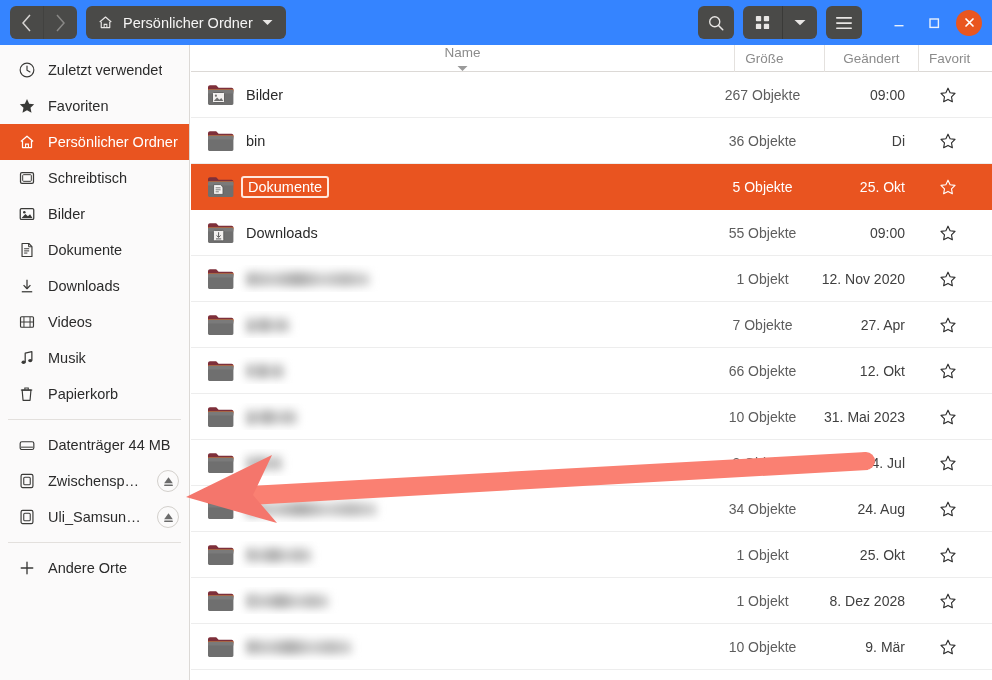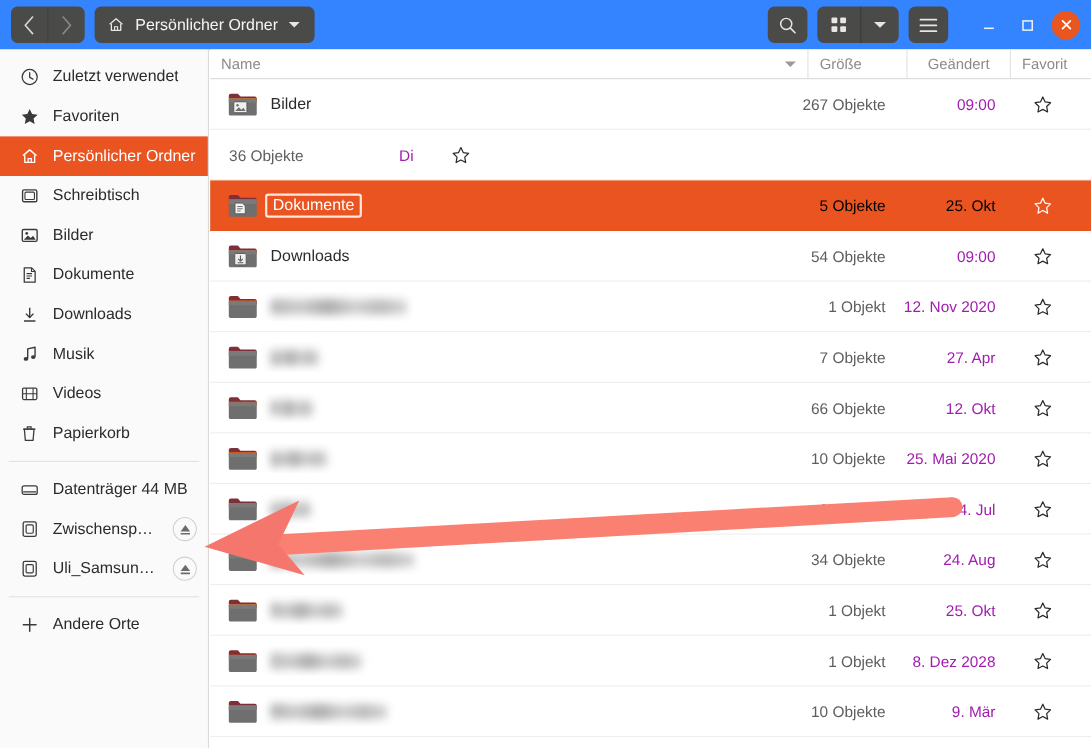--- a/index.html
+++ b/index.html
@@ -77,36 +77,36 @@
   .colheader {
     display: flex; height: 27px; align-items: stretch;
     border-bottom: 1px solid #dcd9d6; background: #ffffff;
     font-size: 13.5px; color: #8b8b8b;
   }
   .colheader .ch {
     display: flex; align-items: center; height: 27px;
     border-right: 1px solid #e4e1de; padding: 0 10px;
   }
   .colheader .ch:last-child { border-right: none; }
-  .ch-name { width: 585px; justify-content: space-between; }
+  .ch-name { width: 585px; justify-content: space-between; flex-direction: column; }
   .ch-size { width: 95px; }
   .ch-mod  { width: 100px; justify-content: center; }
   .ch-fav  { width: 77px; }
 
   .row {
     display: flex; align-items: center; height: 46px;
     border-bottom: 1px solid #ededed; position: relative;
     font-size: 14.5px; color: #2b2b2b;
   }
   .row.selected { background: #e95420; color: #ffffff; border-bottom-color: #e95420; }
   .cell-name { width: 529px; display: flex; align-items: center; gap: 10px; padding-left: 15px; overflow: hidden; }
-  .cell-size { width: 95px; text-align: right; padding-right: 10px; color: #5d5d5d; font-size: 14px; }
-  .cell-mod  { width: 100px; text-align: right; padding-right: 10px; color: #a21caf; font-size: 14px; }
+  .cell-size { width: 95px; text-align: center; padding-right: 10px; color: #5d5d5d; font-size: 14px; }
+  .cell-mod  { width: 100px; text-align: right; padding-right: 10px; color: #404040; font-size: 14px; }
   .cell-fav  { width: 77px; display: flex; align-items: center; padding-left: 24px; }
-  .row.selected .cell-size, .row.selected .cell-mod { color: #000000; }
+  .row.selected .cell-size, .row.selected .cell-mod { color: #ffffff; }
 
   .fname { white-space: nowrap; overflow: hidden; text-overflow: ellipsis; }
   .fname.blur {
     filter: blur(4px);
     background: linear-gradient(90deg,#c9c9c9 0%,#e2e2e2 22%,#bdbdbd 42%,#e8e8e8 62%,#cfcfcf 80%,#efefef 100%);
     color: rgba(90,90,90,.55);
     border-radius: 2px;
     display: inline-block;
   }
   .namebox {
@@ -286,36 +286,36 @@
               <path d="M10 3 L10 12.6" stroke="#3a3a38" stroke-width="1.4"></path>
               <path d="M6.2 9 L10 13 L13.8 9" fill="none" stroke="#3a3a38" stroke-width="1.4" stroke-linejoin="round"></path>
               <path d="M4.2 16.4 L15.8 16.4" stroke="#3a3a38" stroke-width="1.4"></path>
             </svg>
           </span>
           <span class="sb-label">Downloads</span>
         </div>
         <div class="sb-item">
           <span class="sb-ico">
             <svg width="18" height="18" viewBox="0 0 20 20">
+              <rect x="2.8" y="4.2" width="14.4" height="11.6" rx="1.2" fill="none" stroke="#3a3a38" stroke-width="1.3"></rect>
+              <path d="M6.6 4.4 L6.6 15.6 M13.4 4.4 L13.4 15.6" stroke="#3a3a38" stroke-width="1.1"></path>
+              <path d="M2.9 10 L17.1 10" stroke="#3a3a38" stroke-width="1.1"></path>
+            </svg>
+          </span>
+          <span class="sb-label">Videos</span>
+        </div>
+        <div class="sb-item">
+          <span class="sb-ico">
+            <svg width="18" height="18" viewBox="0 0 20 20">
               <path d="M8 14.6 L8 4.6 L15.4 3 L15.4 12.6" fill="none" stroke="#3a3a38" stroke-width="1.4" stroke-linejoin="round"></path>
               <ellipse cx="6.2" cy="14.8" rx="2.3" ry="1.9" fill="#3a3a38"></ellipse>
               <ellipse cx="13.6" cy="12.9" rx="2.3" ry="1.9" fill="#3a3a38"></ellipse>
             </svg>
           </span>
           <span class="sb-label">Musik</span>
-        </div>
-        <div class="sb-item">
-          <span class="sb-ico">
-            <svg width="18" height="18" viewBox="0 0 20 20">
-              <rect x="2.8" y="4.2" width="14.4" height="11.6" rx="1.2" fill="none" stroke="#3a3a38" stroke-width="1.3"></rect>
-              <path d="M6.6 4.4 L6.6 15.6 M13.4 4.4 L13.4 15.6" stroke="#3a3a38" stroke-width="1.1"></path>
-              <path d="M2.9 10 L17.1 10" stroke="#3a3a38" stroke-width="1.1"></path>
-            </svg>
-          </span>
-          <span class="sb-label">Videos</span>
         </div>
         <div class="sb-item">
           <span class="sb-ico">
             <svg width="18" height="18" viewBox="0 0 20 20">
               <path d="M4.6 5.6 L14.4 5.6 L13.4 17 L5.6 17 Z" fill="none" stroke="#3a3a38" stroke-width="1.3" stroke-linejoin="round"></path>
               <path d="M3.2 5.6 L15.8 5.6" stroke="#3a3a38" stroke-width="1.3"></path>
               <path d="M7.6 5.4 L7.6 3.4 L11.4 3.4 L11.4 5.4" fill="none" stroke="#3a3a38" stroke-width="1.2"></path>
             </svg>
           </span>
           <span class="sb-label">Papierkorb</span>
@@ -416,20 +416,31 @@
           <div class="cell-mod">09:00</div>
           <div class="cell-fav">
             <span class="fav-star">
               <svg width="18" height="18" viewBox="0 0 20 20">
                 <path d="M10 2.4 L12.35 7.45 L17.8 8.2 L13.9 12 L14.85 17.5 L10 14.9 L5.15 17.5 L6.1 12 L2.2 8.2 L7.65 7.45 Z" fill="none" stroke="#2b2b2b" stroke-width="1.25" stroke-linejoin="round"></path>
               </svg>
             </span>
           </div>
         </div>
         <div class="row">
+          <div class="cell-name">
+            <span>
+              <svg width="30" height="27" viewBox="0 0 30 27">
+                <path d="M2 6.2 C2 5 2.9 4.2 4 4.2 L10.2 4.2 L12.6 6.8 L25.6 6.8 C26.6 6.8 27.4 7.6 27.4 8.6 L27.4 9.8 L2 9.8 Z" fill="#7e2f3a"></path>
+                <path d="M2.2 8.2 L27.4 8.2 L27.4 10.6 L2.2 10.6 Z" fill="#e06a1e"></path>
+                <path d="M2 10 C2 9.3 2.6 8.8 3.3 8.8 L26.1 8.8 C26.8 8.8 27.4 9.3 27.4 10 L27.4 22.6 C27.4 23.4 26.8 24 26.1 24 L3.3 24 C2.6 24 2 23.4 2 22.6 Z" fill="#6f6f6f"></path>
+                <path d="M2 10 C2 9.3 2.6 8.8 3.3 8.8 L26.1 8.8 C26.8 8.8 27.4 9.3 27.4 10 L27.4 12.4 L2 12.4 Z" fill="#7a7a7a"></path>
+              </svg>
+            </span>
+            <span class="fname">bin</span>
+          </div>
           <div class="cell-size">36 Objekte</div>
           <div class="cell-mod">Di</div>
           <div class="cell-fav">
             <span class="fav-star">
               <svg width="18" height="18" viewBox="0 0 20 20">
                 <path d="M10 2.4 L12.35 7.45 L17.8 8.2 L13.9 12 L14.85 17.5 L10 14.9 L5.15 17.5 L6.1 12 L2.2 8.2 L7.65 7.45 Z" fill="none" stroke="#2b2b2b" stroke-width="1.25" stroke-linejoin="round"></path>
               </svg>
             </span>
           </div>
         </div>
@@ -472,21 +483,21 @@
                 <g transform="translate(7,11)">
                   <rect x="0.4" y="0.4" width="10.4" height="10.4" rx="1" fill="#f2f0ef" stroke="#5a5a5a" stroke-width="0.9"></rect>
                   <path d="M5.6 2.2 L5.6 7" stroke="#5a5a5a" stroke-width="1"></path>
                   <path d="M3.5 5.4 L5.6 7.4 L7.7 5.4" fill="none" stroke="#5a5a5a" stroke-width="1" stroke-linejoin="round"></path>
                   <path d="M3 8.9 L8.2 8.9" stroke="#5a5a5a" stroke-width="1"></path>
                 </g>
               </svg>
             </span>
             <span class="fname">Downloads</span>
           </div>
-          <div class="cell-size">54 Objekte</div>
+          <div class="cell-size">55 Objekte</div>
           <div class="cell-mod">09:00</div>
           <div class="cell-fav">
             <span class="fav-star">
               <svg width="18" height="18" viewBox="0 0 20 20">
                 <path d="M10 2.4 L12.35 7.45 L17.8 8.2 L13.9 12 L14.85 17.5 L10 14.9 L5.15 17.5 L6.1 12 L2.2 8.2 L7.65 7.45 Z" fill="none" stroke="#2b2b2b" stroke-width="1.25" stroke-linejoin="round"></path>
               </svg>
             </span>
           </div>
         </div>
         <div class="row">
@@ -561,21 +572,21 @@
               <svg width="30" height="27" viewBox="0 0 30 27">
                 <path d="M2 6.2 C2 5 2.9 4.2 4 4.2 L10.2 4.2 L12.6 6.8 L25.6 6.8 C26.6 6.8 27.4 7.6 27.4 8.6 L27.4 9.8 L2 9.8 Z" fill="#7e2f3a"></path>
                 <path d="M2.2 8.2 L27.4 8.2 L27.4 10.6 L2.2 10.6 Z" fill="#e06a1e"></path>
                 <path d="M2 10 C2 9.3 2.6 8.8 3.3 8.8 L26.1 8.8 C26.8 8.8 27.4 9.3 27.4 10 L27.4 22.6 C27.4 23.4 26.8 24 26.1 24 L3.3 24 C2.6 24 2 23.4 2 22.6 Z" fill="#6f6f6f"></path>
                 <path d="M2 10 C2 9.3 2.6 8.8 3.3 8.8 L26.1 8.8 C26.8 8.8 27.4 9.3 27.4 10 L27.4 12.4 L2 12.4 Z" fill="#7a7a7a"></path>
               </svg>
             </span>
             <span class="fname blur">gssssss</span>
           </div>
           <div class="cell-size">10 Objekte</div>
-          <div class="cell-mod">25. Mai 2020</div>
+          <div class="cell-mod">31. Mai 2023</div>
           <div class="cell-fav">
             <span class="fav-star">
               <svg width="18" height="18" viewBox="0 0 20 20">
                 <path d="M10 2.4 L12.35 7.45 L17.8 8.2 L13.9 12 L14.85 17.5 L10 14.9 L5.15 17.5 L6.1 12 L2.2 8.2 L7.65 7.45 Z" fill="none" stroke="#2b2b2b" stroke-width="1.25" stroke-linejoin="round"></path>
               </svg>
             </span>
           </div>
         </div>
         <div class="row">
           <div class="cell-name">

